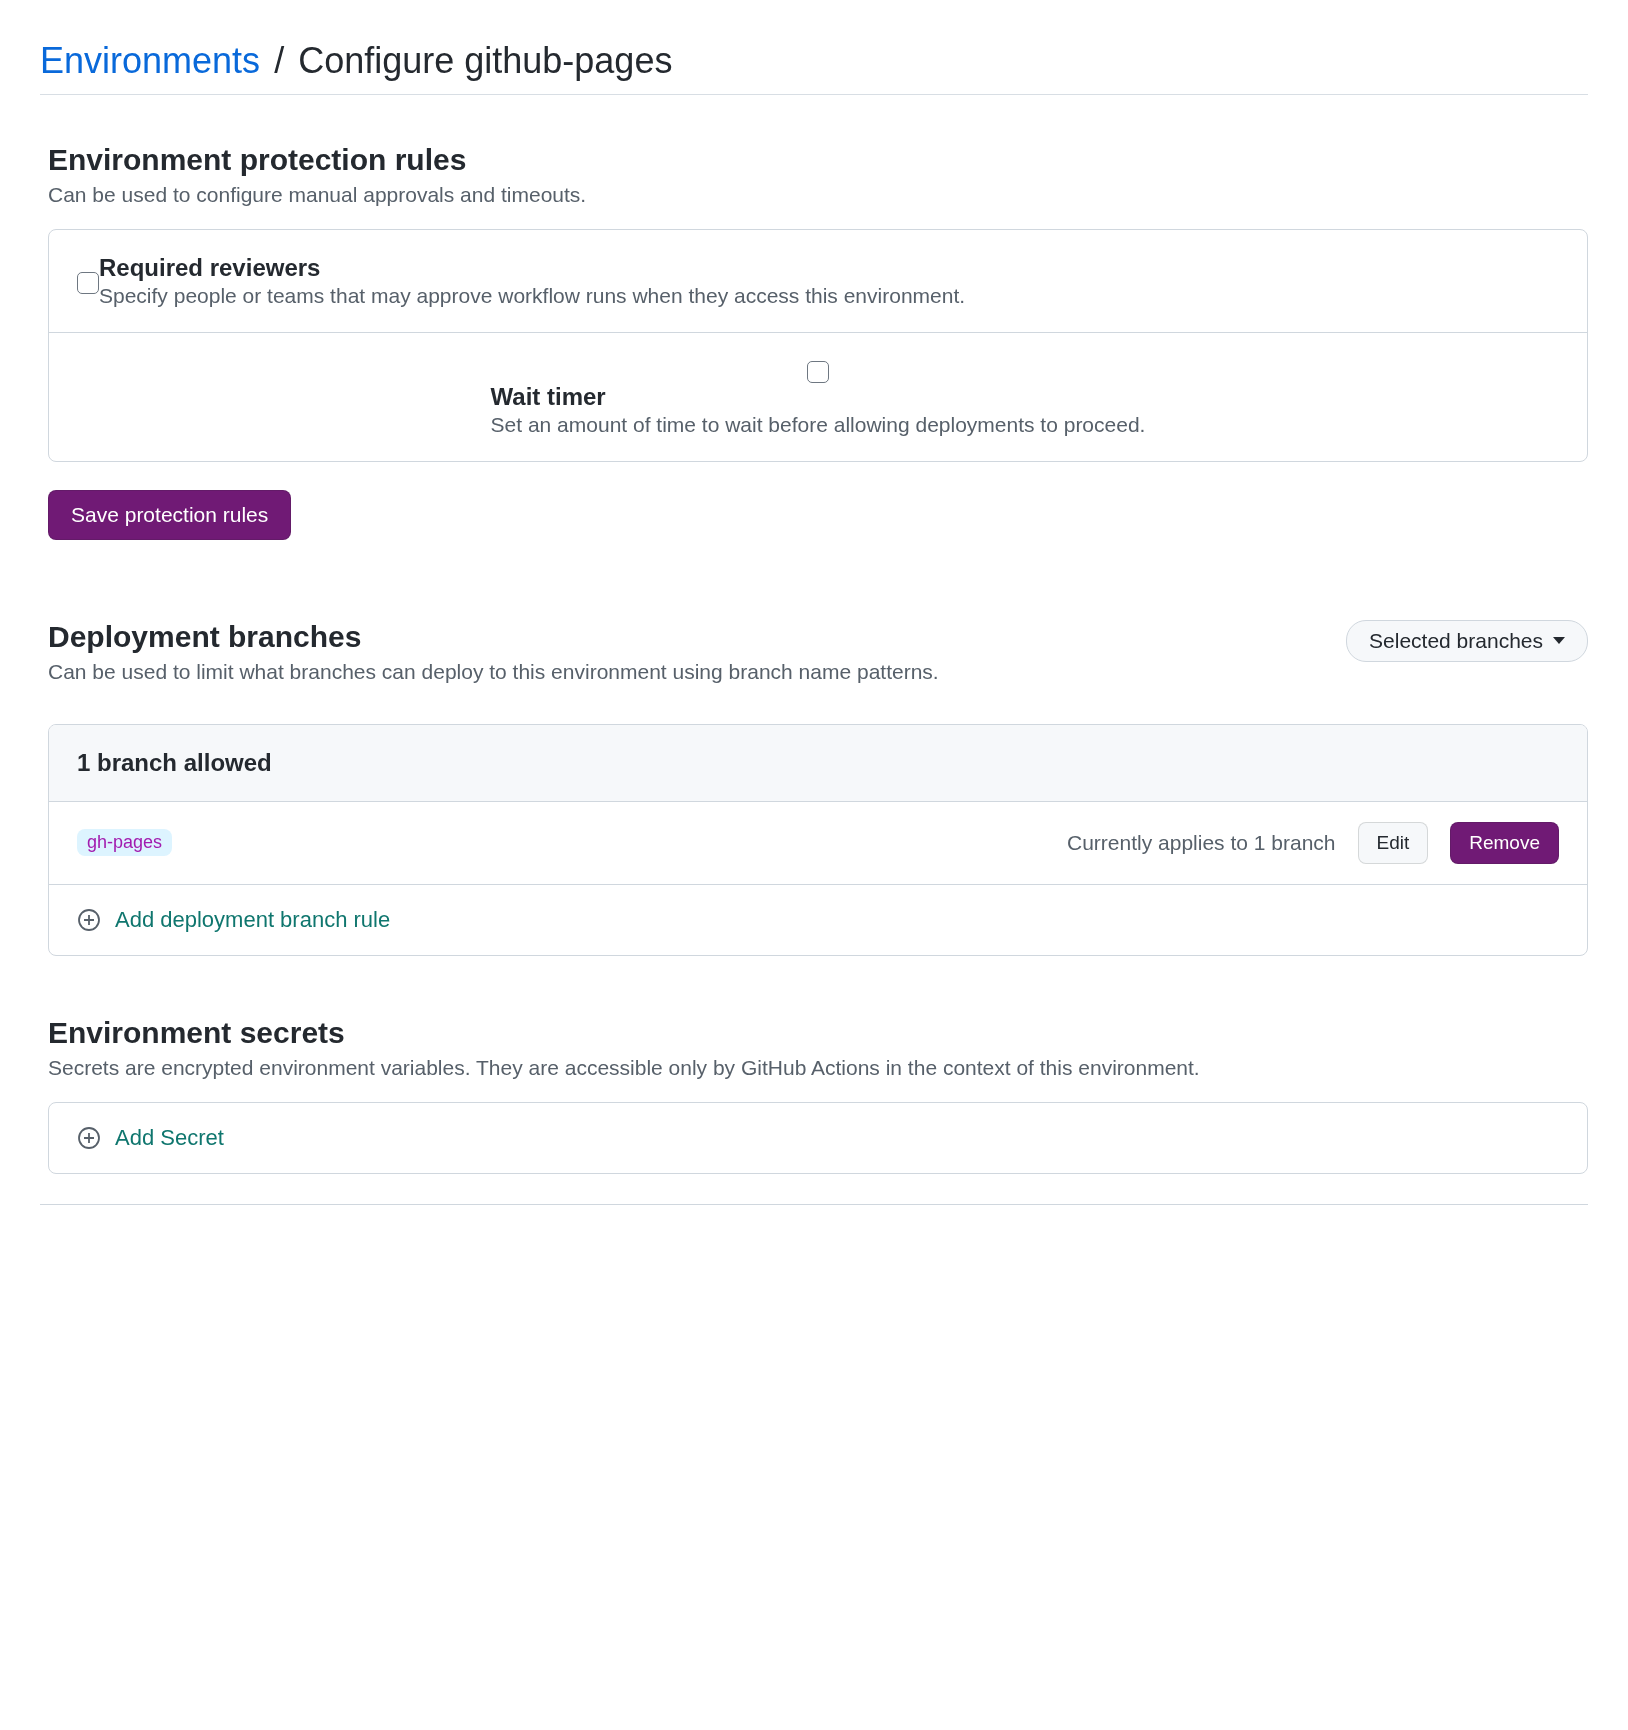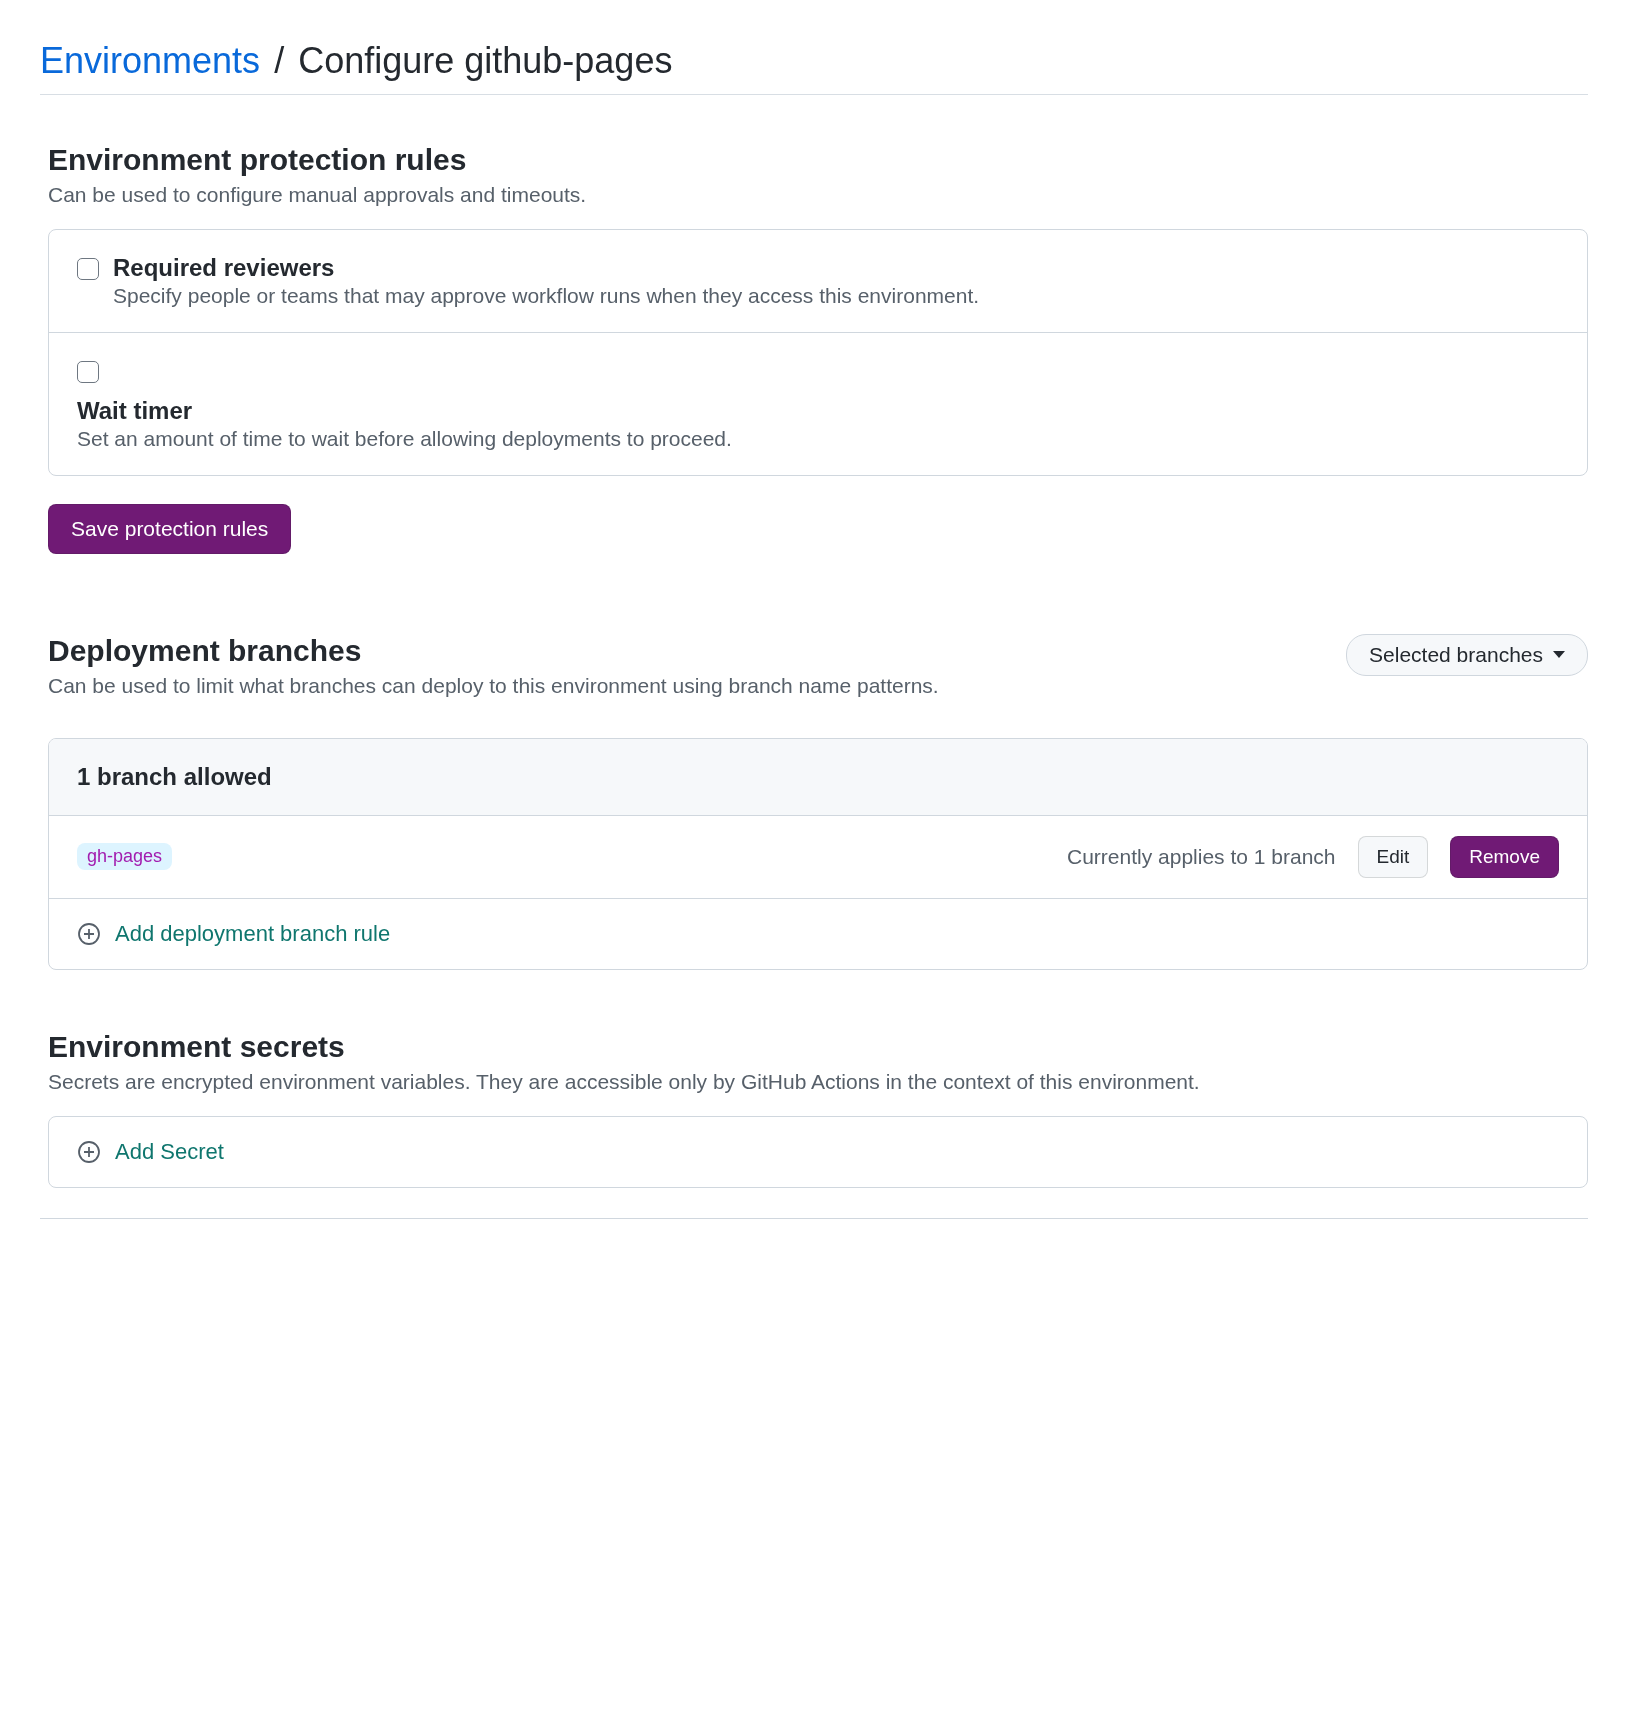--- a/index.html
+++ b/index.html
@@ -29,22 +29,21 @@
   .box {
     border: 1px solid #d0d7de;
     border-radius: 8px;
     margin-bottom: 28px;
     overflow: hidden;
   }
   .box-row {
     padding: 24px 28px;
     border-bottom: 1px solid #d0d7de;
     display: flex;
-    align-items: flex-start;
-    gap: 14px;
+    align-items: center;
   }
   .box-row:last-child { border-bottom: none; flex-direction: column; }
   .box-row-header {
     background: #f6f8fa;
     font-weight: 600;
     font-size: 24px;
   }
   .checkbox {
     width: 22px;
     height: 22px;

